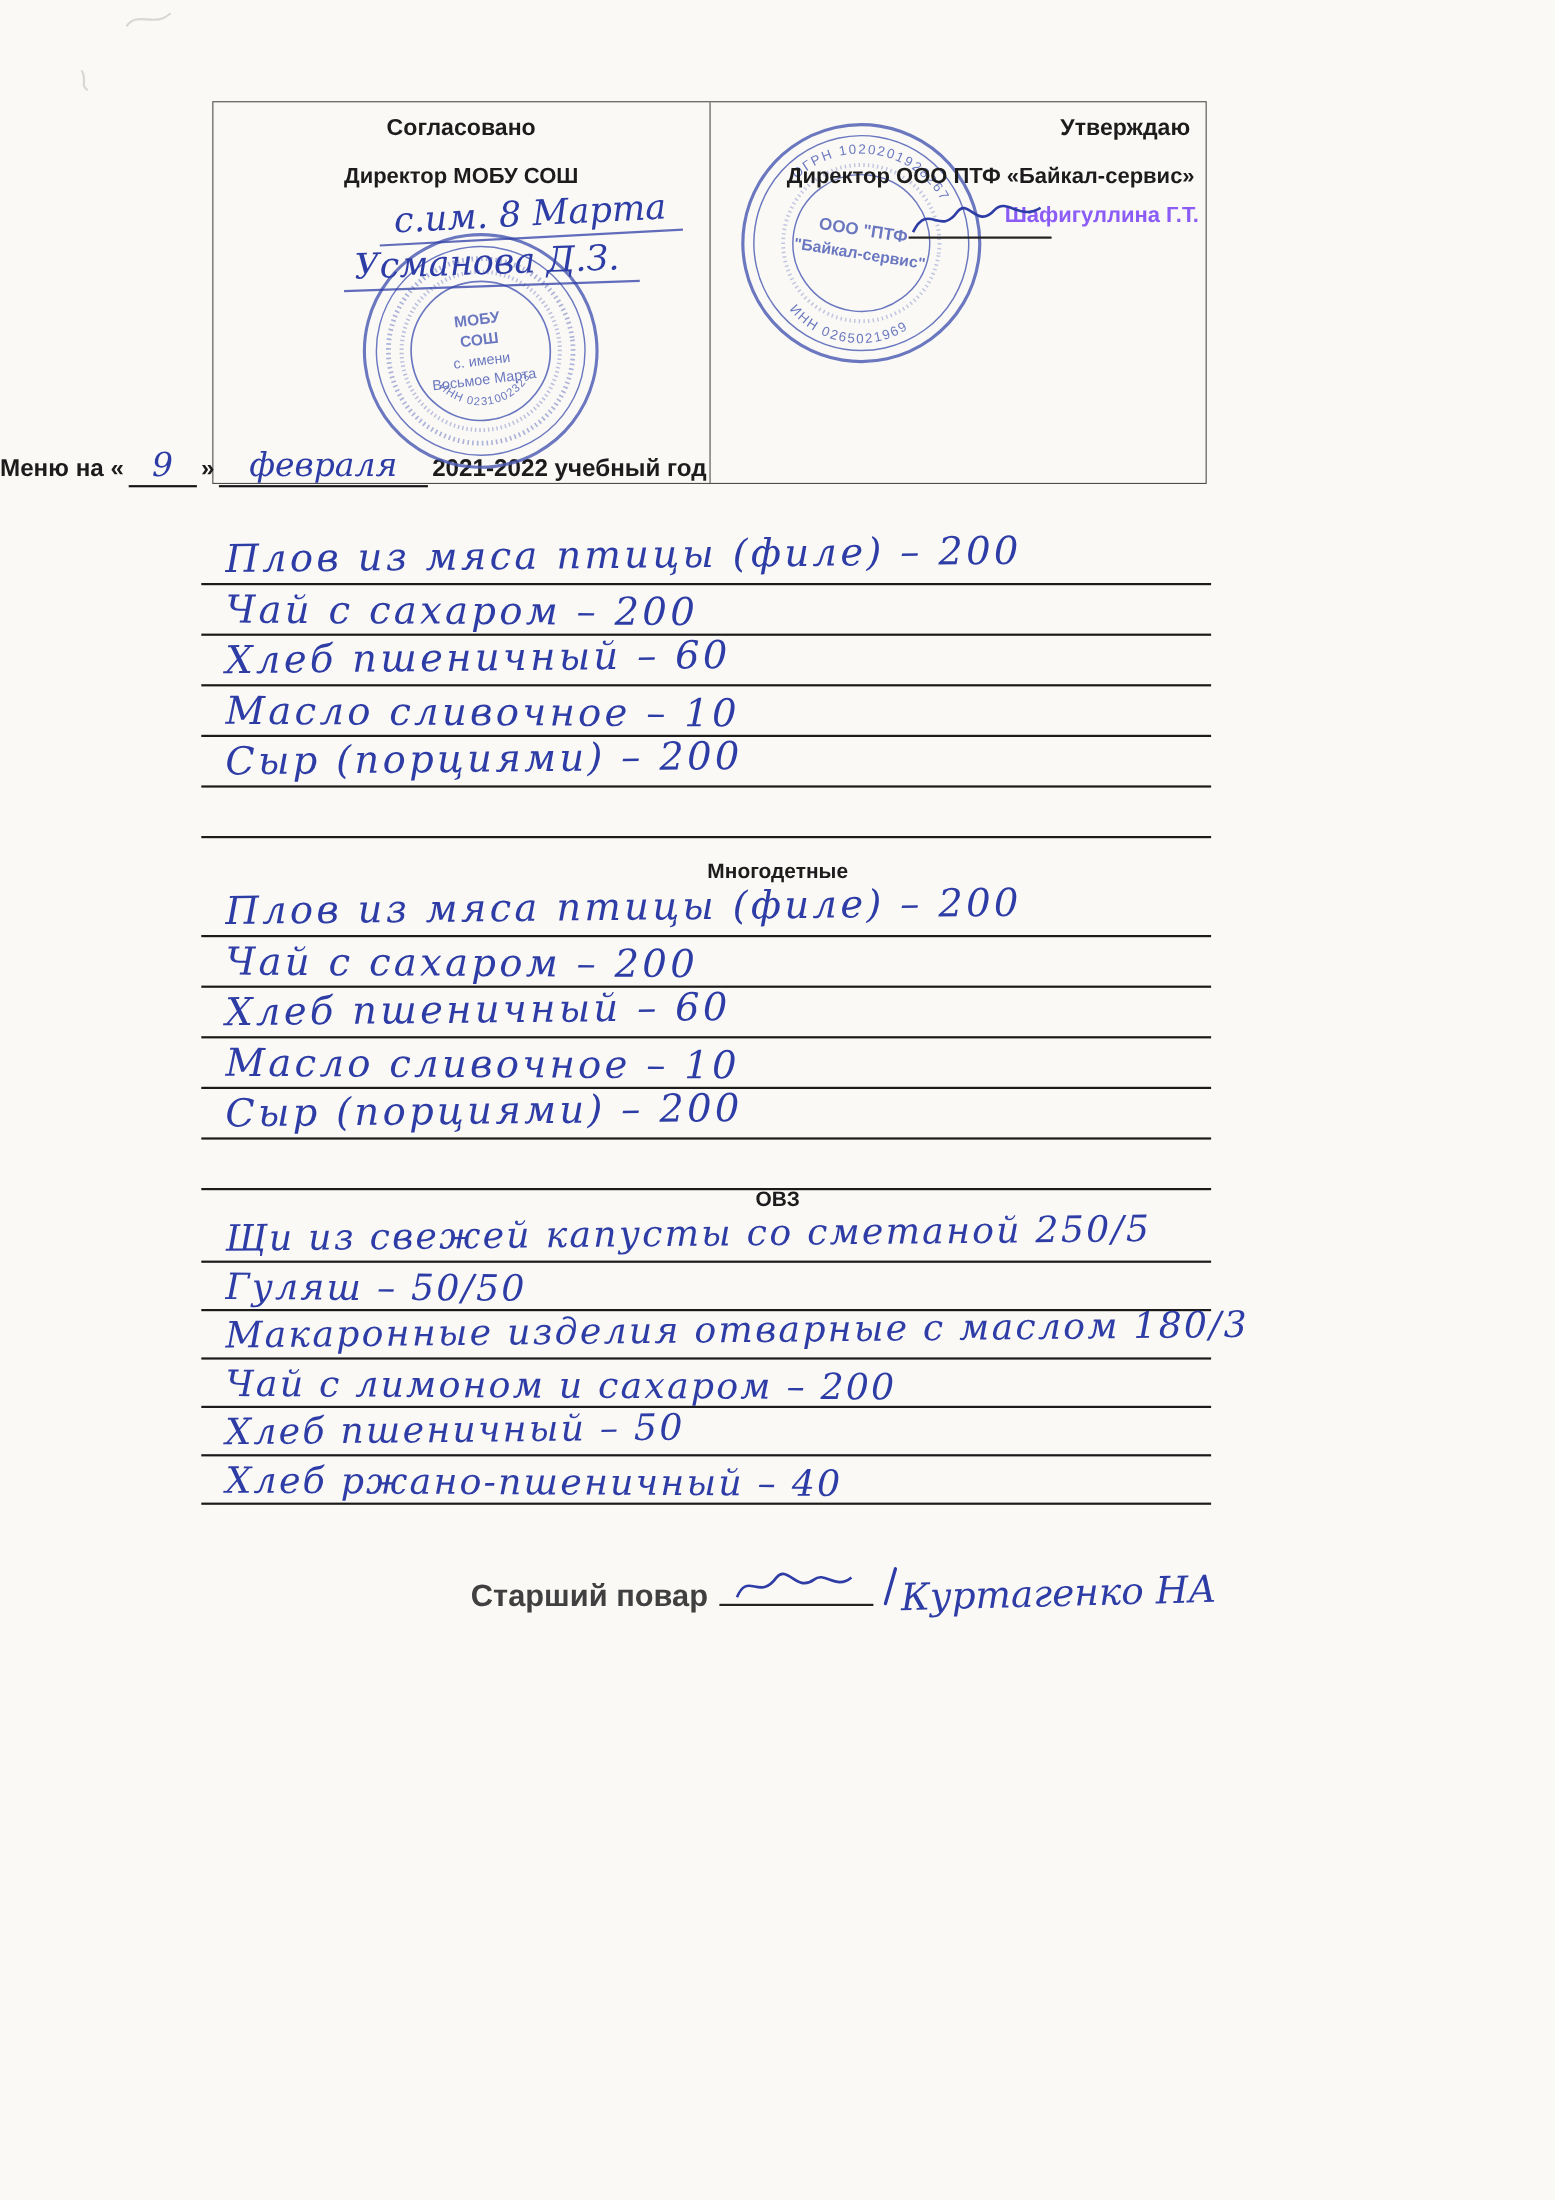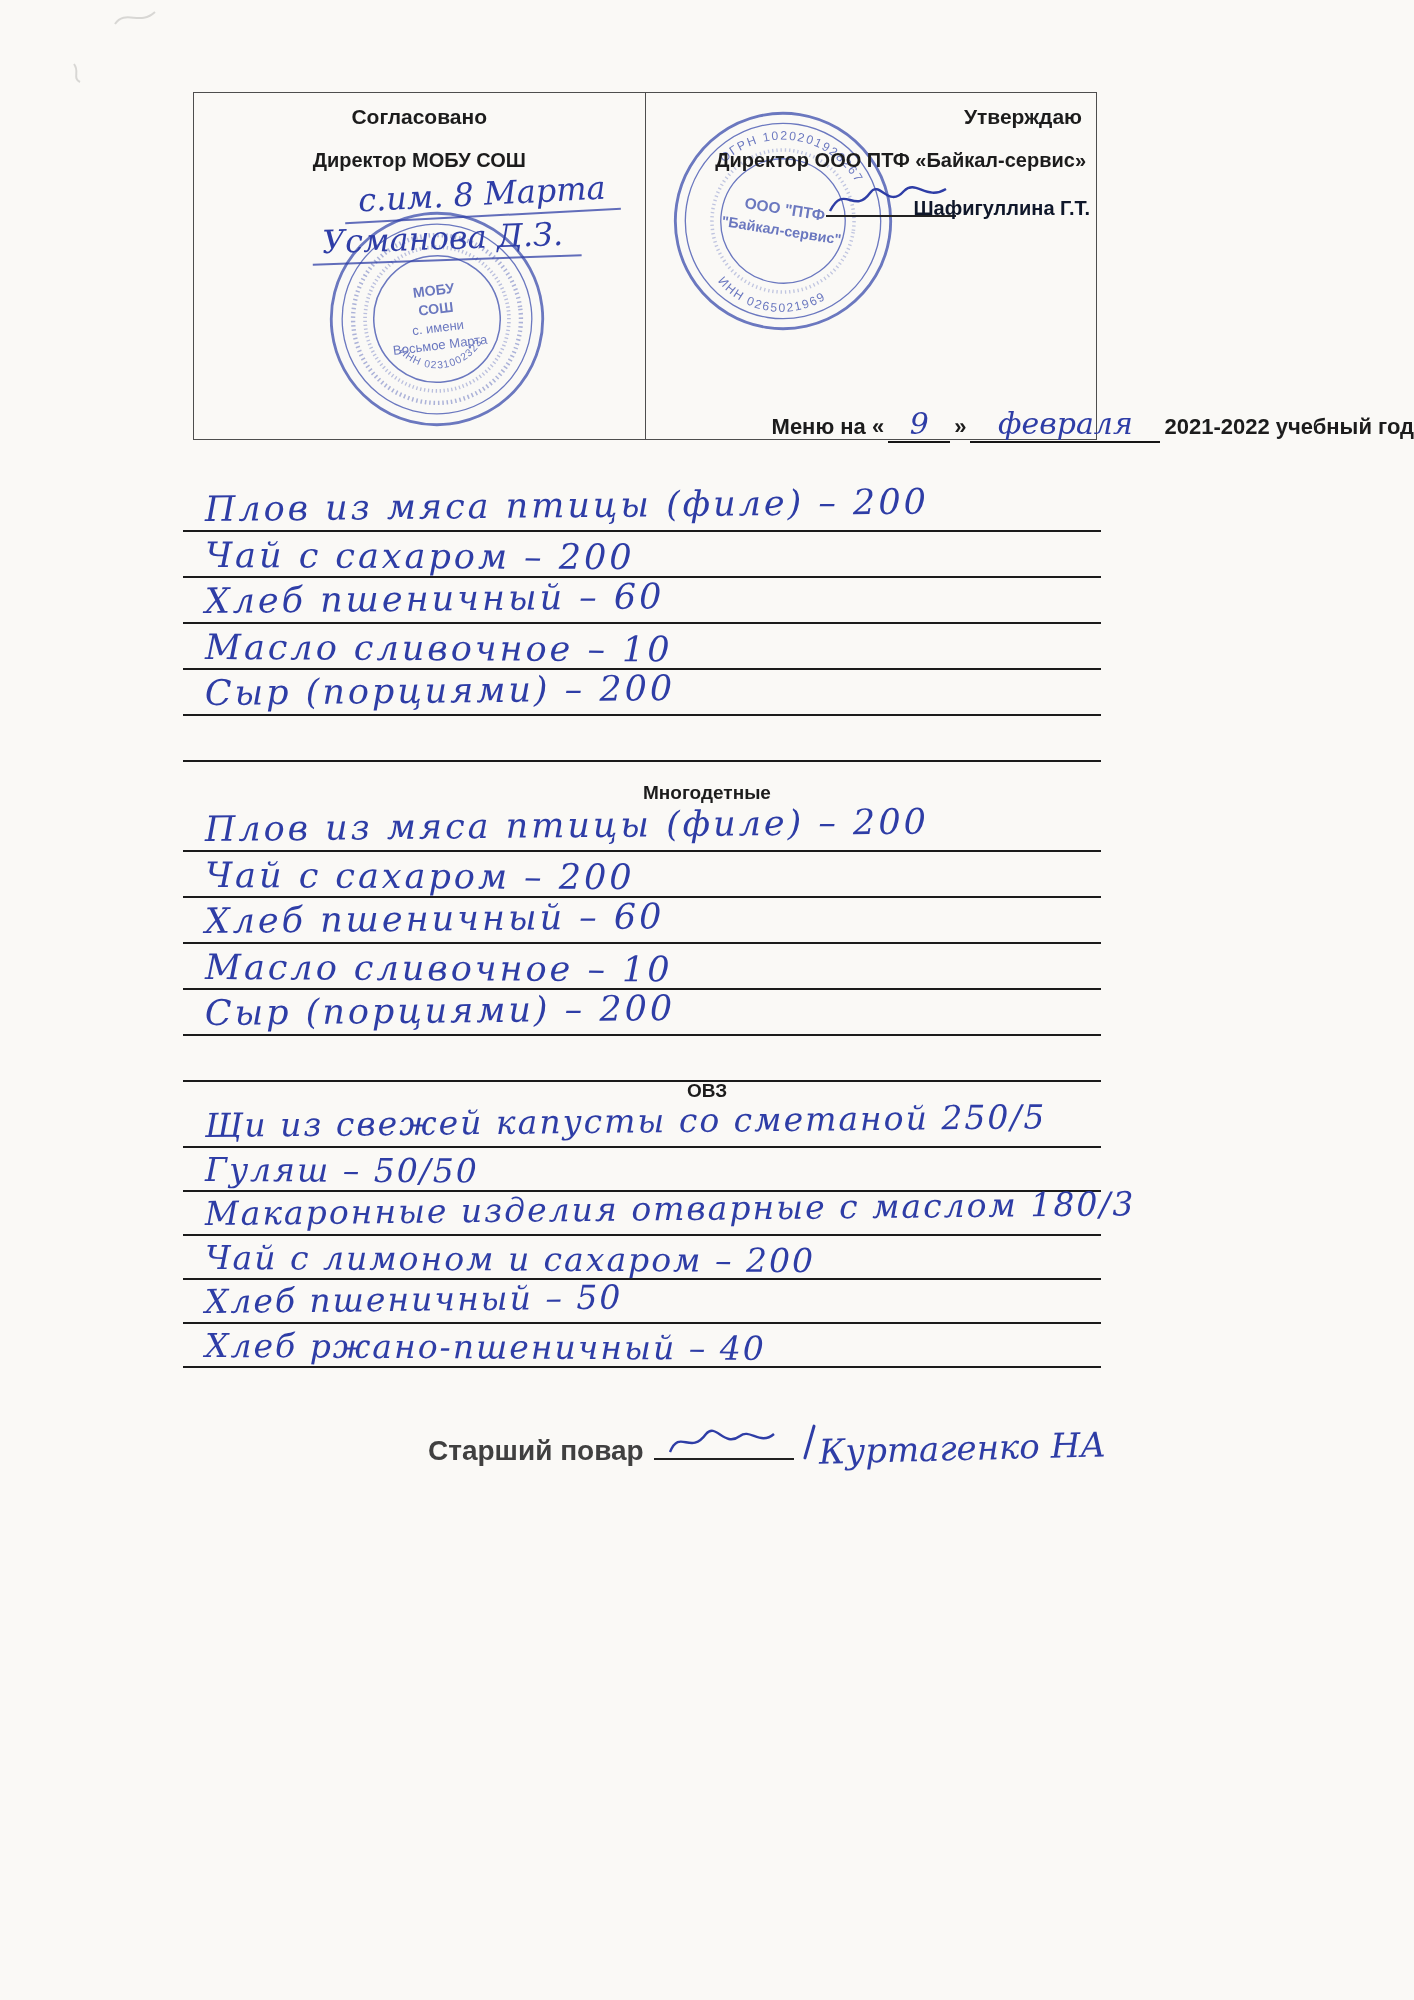--- a/index.html
+++ b/index.html
@@ -36,38 +36,38 @@
     border-bottom:2px solid rgba(46,61,166,.75);
     padding:0 14px 2px 14px; z-index:4;
   }
   .hand-l2 {
     position:absolute; left:118px; top:126px; font-size:32px;
     transform:rotate(-2deg);
     border-bottom:2px solid rgba(46,61,166,.75);
     padding:0 18px 2px 10px; z-index:4;
   }
   .signer {
-    position:absolute; right:6px; top:104px; font-size:20px; font-weight:bold; color:#0f172a; z-index:4;
+    position:absolute; right:6px; top:92px; font-size:20px; font-weight:bold; color:#8b5cf6; z-index:4;
   }
   .sig-line {
     position:absolute; left:180px; top:122px; width:130px;
     border-bottom:2px solid #222; z-index:4;
   }
   .sig-stroke { position:absolute; left:178px; top:86px; z-index:5; }
 
   
   .stamp { position:absolute; opacity:.82; }
   .stamp-left { left:328px; top:210px; width:218px; height:218px; transform:rotate(-7deg); z-index:2; }
   .stamp-right { left:672px; top:110px; width:222px; height:222px; transform:rotate(9deg); z-index:2; }
   .stamp svg { width:100%; height:100%; }
 
   
   .menu-title {
     position:absolute; top:406px; left:0; width:100%;
-    display:flex; justify-content:flex-end; align-items:baseline; gap:4px;
+    display:flex; justify-content:flex-start; align-items:baseline; gap:4px;
     font-size:22px; font-weight:bold; color:#1c1c1c;
   }
   .blank { display:inline-block; border-bottom:2px solid #161616; text-align:center; }
   .blank-day { width:62px; }
   .blank-month { width:190px; }
   .blank .hand { font-size:30px; font-weight:normal; }
 
   
   .menu-block { position:absolute; left:183px; width:918px; }
   .menu-1 { top:486px; }

